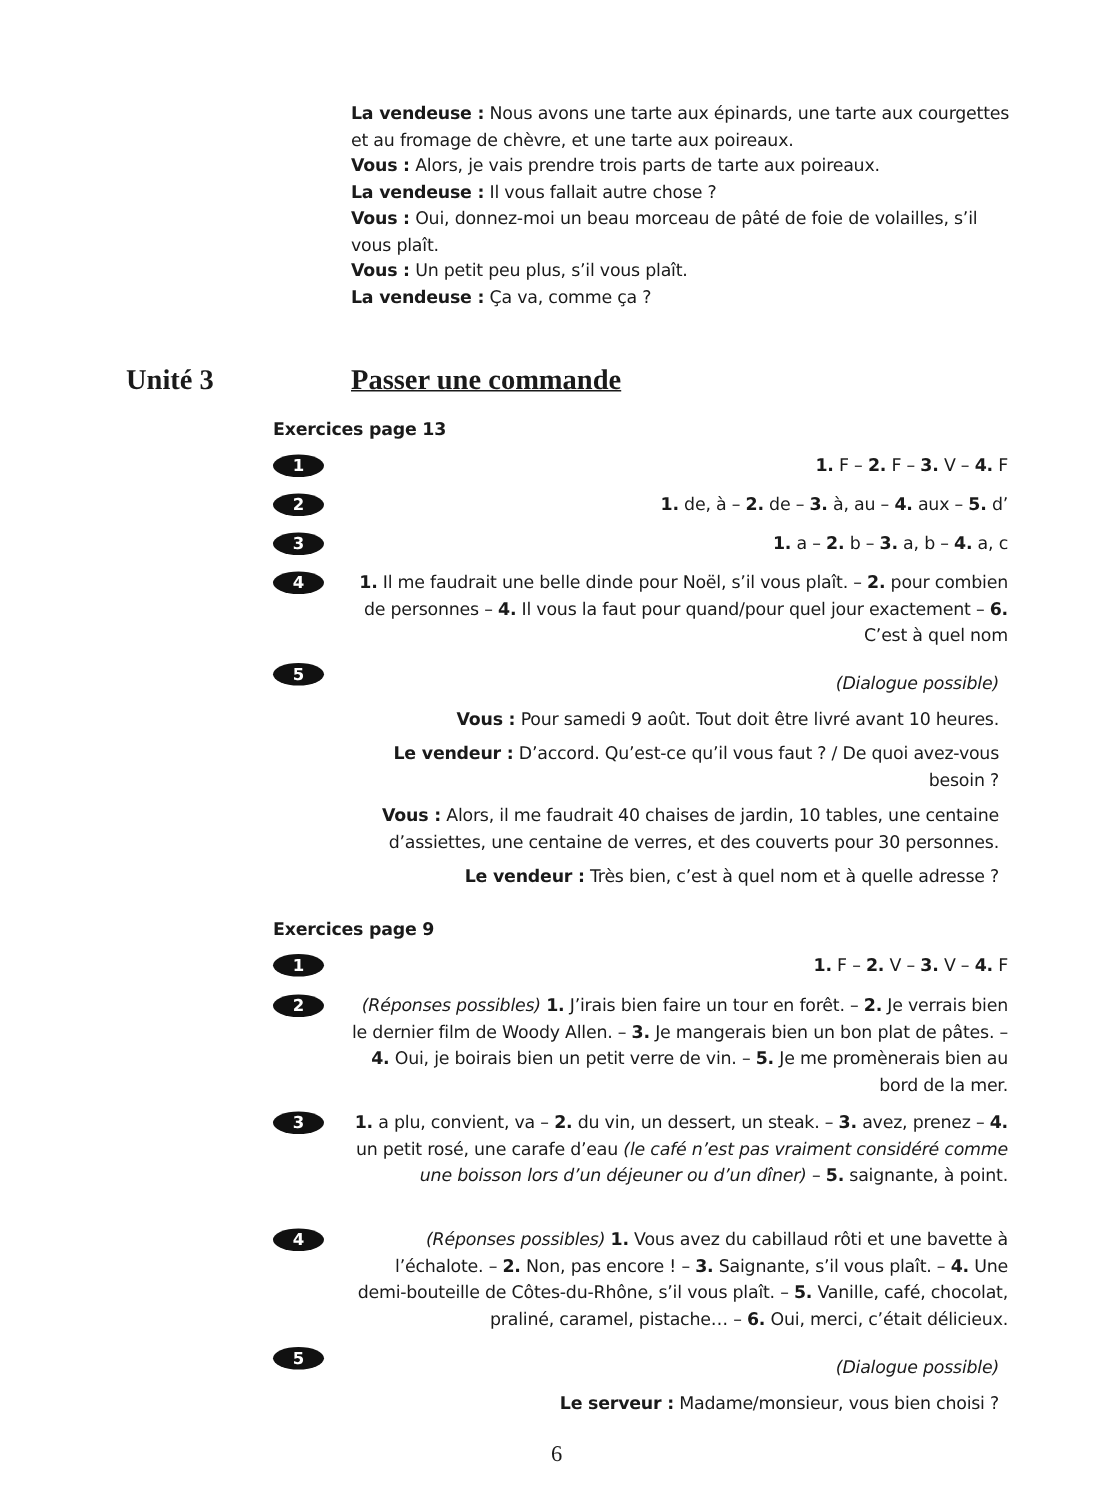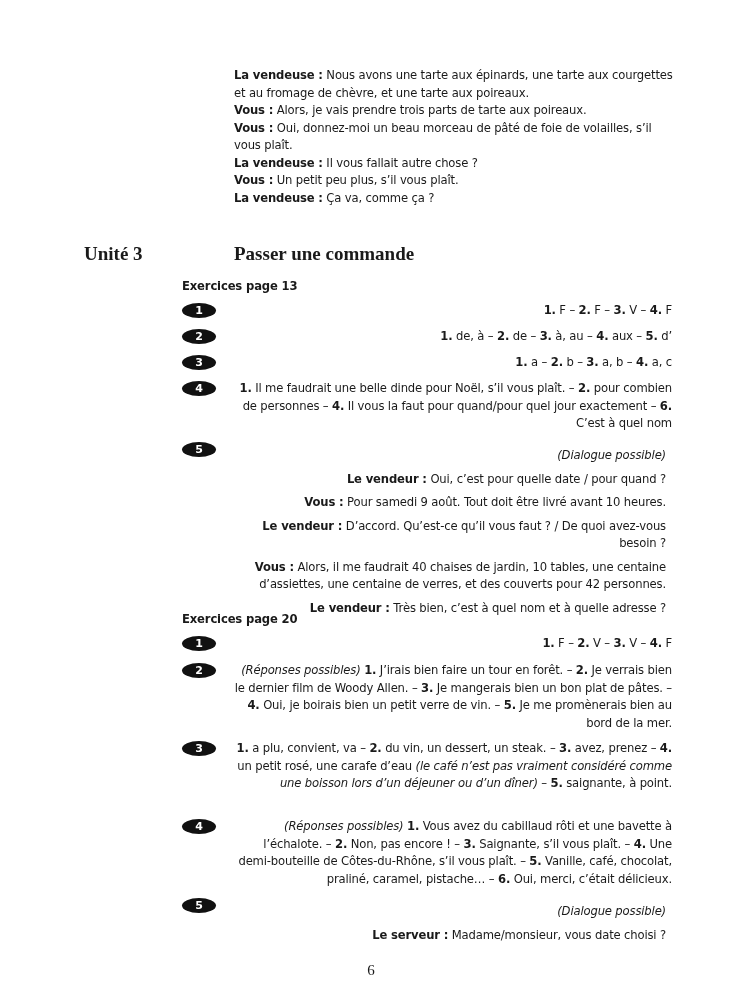--- a/index.html
+++ b/index.html
@@ -6,42 +6,42 @@
   body { width: 730px; height: 1000px; position: relative; overflow: hidden; color: #1a1a1a; }
   .page { position: absolute; left: 6px; top: 0; width: 730px; height: 1000px; }
   .sans { font-family: "DejaVu Sans", sans-serif; font-size: 11.6px; line-height: 17.5px; letter-spacing: -0.15px; }
   .dialogue { position: absolute; left: 228px; top: 67px; width: 440px; }
   .dialogue p { margin: 0; }
   b, .b { font-weight: bold; }
   i, .i { font-style: italic; }
 
   .unit-heading { position: absolute; left: 78px; top: 243px; width: 600px; font-family: "Liberation Serif", "DejaVu Serif", serif; font-weight: bold; font-size: 19px; }
   .unit-label { position: absolute; left: 0; top: 0; }
-  .unit-title { position: absolute; left: 150px; top: 0; white-space: nowrap; }
+  .unit-title { position: absolute; left: 150px; top: 0; white-space: nowrap; text-decoration: underline; }
 
   .section { position: absolute; left: 176px; width: 500px; }
   .section-title { font-weight: bold; margin: 0; }
 
   .ex { position: absolute; left: 176px; width: 500px; }
   .badge { position: absolute; left: 0; top: 1px; width: 34px; height: 15px; background: #111; border-radius: 50%; color: #fff; font-family: "DejaVu Sans", sans-serif; font-weight: bold; font-size: 11px; line-height: 15px; text-align: center; }
   .ex-body { position: absolute; left: 52px; top: 0; width: 438px; text-align: right; }
   .ex-body p { margin: 6px; }
 
   .page-number { position: absolute; left: 0; width: 730px; top: 962px; text-align: center; font-family: "Liberation Serif", "DejaVu Serif", serif; font-size: 15px; }
 </style>
 </head>
 <body>
 
 <div class="page">
 
   <div class="dialogue sans" id="intro-dialogue">
       <p><b>La vendeuse :</b><span> Nous avons une tarte aux épinards, une tarte aux courgettes et au fromage de chèvre, et une tarte aux poireaux.</span></p>
       <p><b>Vous :</b><span> Alors, je vais prendre trois parts de tarte aux poireaux.</span></p>
+      <p><b>La vendeuse :</b><span> Il vous fallait autre chose ?</span></p>
       <p><b>Vous :</b><span> Oui, donnez-moi un beau morceau de pâté de foie de volailles, s’il vous plaît.</span></p>
-      <p><b>La vendeuse :</b><span> Il vous fallait autre chose ?</span></p>
       <p><b>Vous :</b><span> Un petit peu plus, s’il vous plaît.</span></p>
       <p><b>La vendeuse :</b><span> Ça va, comme ça ?</span></p>
     </div>
 
   <div class="unit-heading">
     <span class="unit-label">Unité 3</span>
     <span class="unit-title">Passer une commande</span>
   </div>
 
   <div class="section sans" style="top:278px;">
@@ -62,31 +62,30 @@
   </div>
   <div class="ex sans" style="top:380px;">
     <span class="badge">4</span>
     <div class="ex-body"><b>1.</b> Il me faudrait une belle dinde pour Noël, s’il vous plaît. – <b>2.</b> pour combien de personnes – <b>4.</b> Il vous la faut pour quand/pour quel jour exactement – <b>6.</b> C’est à quel nom</div>
   </div>
   <div class="ex sans" style="top:441px;">
     <span class="badge">5</span>
     <div class="ex-body">
       <p class="i">(Dialogue possible)</p>
       <div>
-          <p><b>Le vendeur :</b><span> Oui, c’est pour quelle date / pour quand ?</span></p>
           <p><b>Vous :</b><span> Pour samedi 9 août. Tout doit être livré avant 10 heures.</span></p>
           <p><b>Le vendeur :</b><span> D’accord. Qu’est-ce qu’il vous faut ? / De quoi avez-vous besoin ?</span></p>
-          <p><b>Vous :</b><span> Alors, il me faudrait 40 chaises de jardin, 10 tables, une centaine d’assiettes, une centaine de verres, et des couverts pour 42 personnes.</span></p>
+          <p><b>Vous :</b><span> Alors, il me faudrait 40 chaises de jardin, 10 tables, une centaine d’assiettes, une centaine de verres, et des couverts pour 30 personnes.</span></p>
           <p><b>Le vendeur :</b><span> Très bien, c’est à quel nom et à quelle adresse ?</span></p>
         </div>
     </div>
   </div>
 
   <div class="section sans" style="top:611px;">
-    <p class="section-title">Exercices page 20</p>
+    <p class="section-title">Exercices page 9</p>
   </div>
 
   <div class="ex sans" style="top:635px;">
     <span class="badge">1</span>
     <div class="ex-body"><b>1.</b> F – <b>2.</b> V – <b>3.</b> V – <b>4.</b> F</div>
   </div>
   <div class="ex sans" style="top:662px;">
     <span class="badge">2</span>
     <div class="ex-body"><i>(Réponses possibles)</i> <b>1.</b> J’irais bien faire un tour en forêt. – <b>2.</b> Je verrais bien le dernier film de Woody Allen. – <b>3.</b> Je mangerais bien un bon plat de pâtes. – <b>4.</b> Oui, je boirais bien un petit verre de vin. – <b>5.</b> Je me promènerais bien au bord de la mer.</div>
   </div>
@@ -96,19 +95,19 @@
   </div>
   <div class="ex sans" style="top:818px;">
     <span class="badge">4</span>
     <div class="ex-body"><i>(Réponses possibles)</i> <b>1.</b> Vous avez du cabillaud rôti et une bavette à l’échalote. – <b>2.</b> Non, pas encore ! – <b>3.</b> Saignante, s’il vous plaît. – <b>4.</b> Une demi-bouteille de Côtes-du-Rhône, s’il vous plaît. – <b>5.</b> Vanille, café, chocolat, praliné, caramel, pistache… – <b>6.</b> Oui, merci, c’était délicieux.</div>
   </div>
   <div class="ex sans" style="top:897px;">
     <span class="badge">5</span>
     <div class="ex-body">
       <p class="i">(Dialogue possible)</p>
       <div>
-          <p><b>Le serveur :</b><span> Madame/monsieur, vous date choisi ?</span></p>
+          <p><b>Le serveur :</b><span> Madame/monsieur, vous bien choisi ?</span></p>
         </div>
     </div>
   </div>
 
   <div class="page-number">6</div>
 </div>
 
 </body></html>

